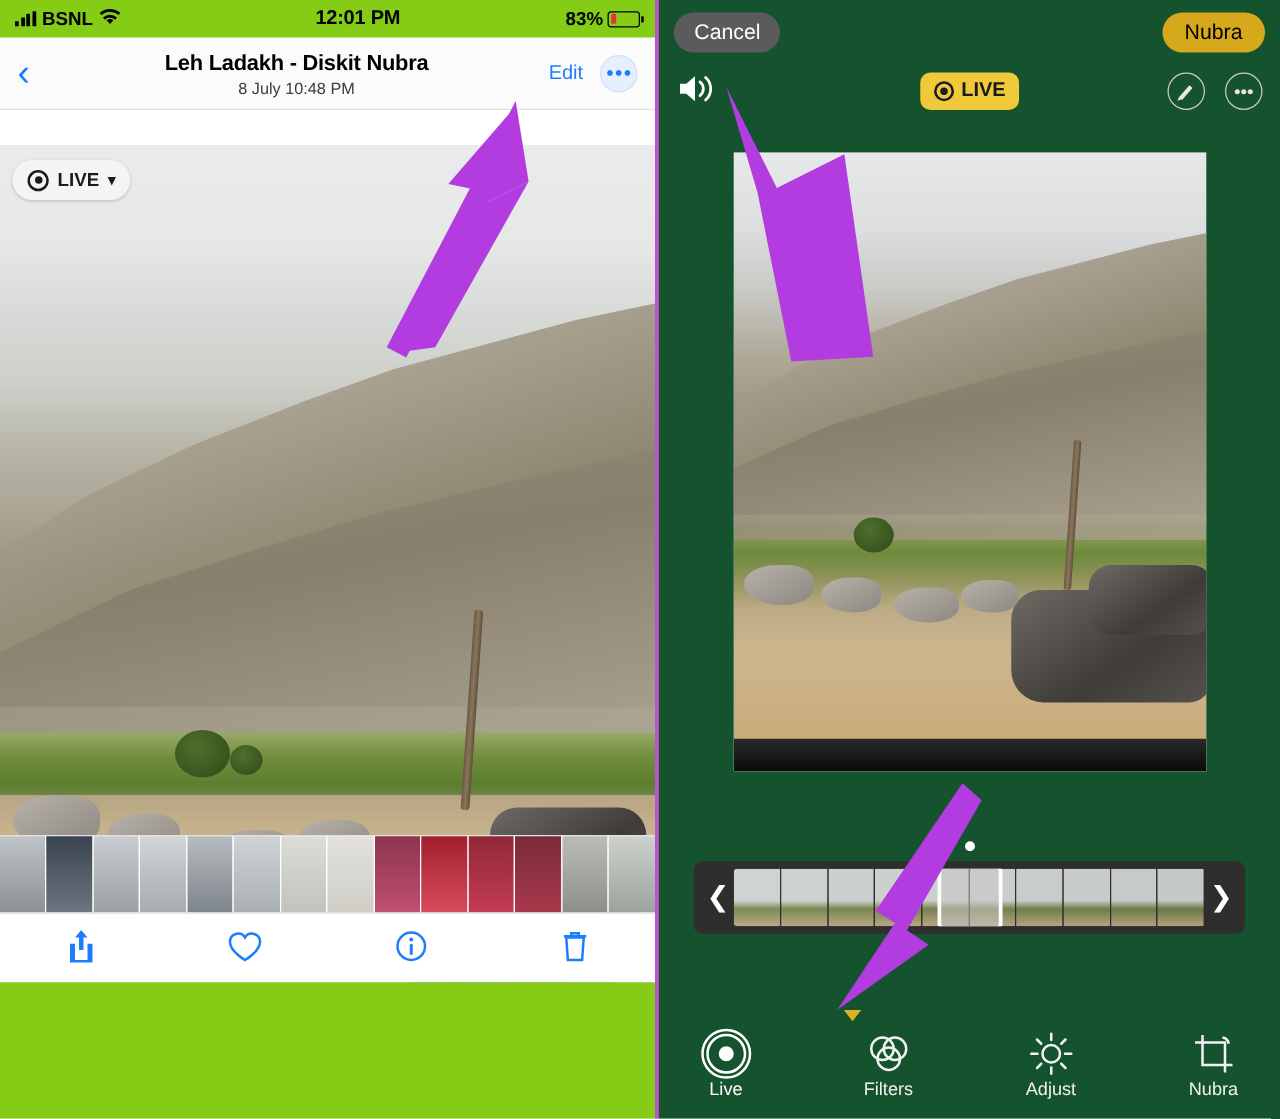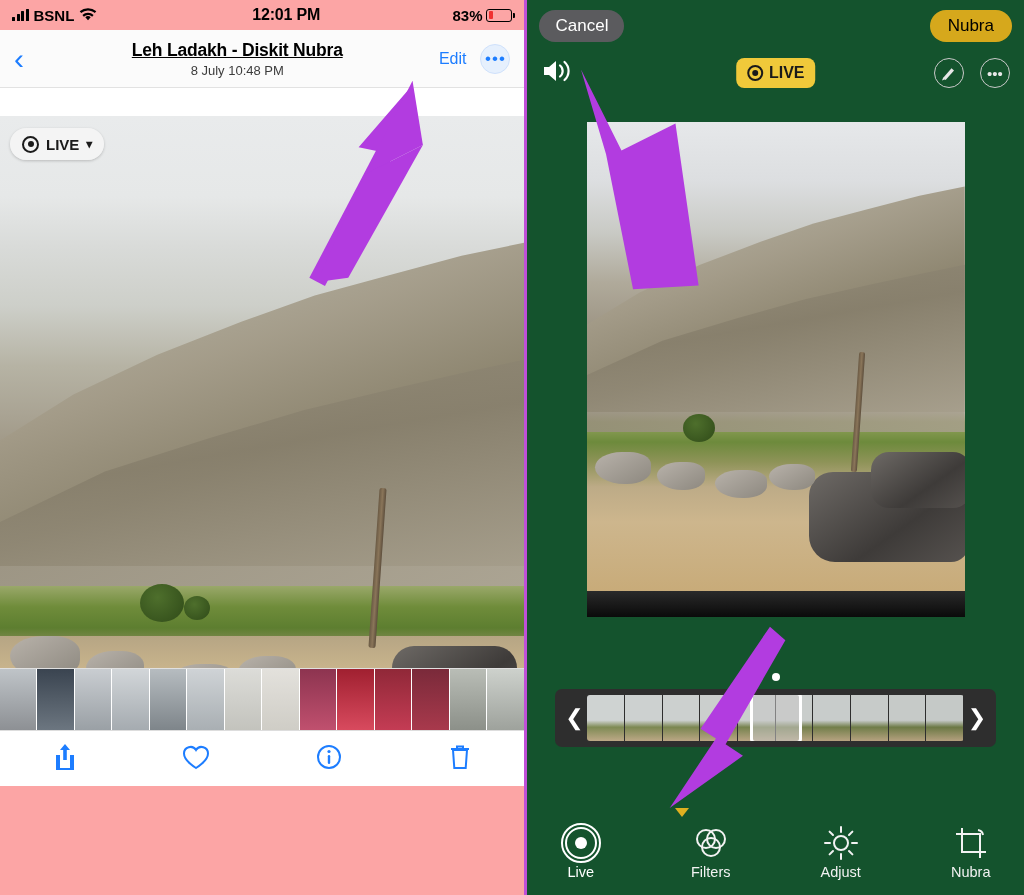--- a/index.html
+++ b/index.html
@@ -12,21 +12,21 @@
   .page {
     position: relative;
     width: 1024px; height: 895px;
     display: flex;
   }
 
   
   .left-phone {
     position: relative;
     width: 547px; height: 895px;
-    background: #fca5a5;
+    background: #84cc16;
     border-right: 3px solid #c050d8;
     overflow: hidden;
   }
   .left-inner { position: relative; width: 100%; height: 100%; }
 
   .status-bar {
     height: 30px;
     display: flex; align-items: center;
     padding: 0 12px;
     font-size: 15px; font-weight: bold;
@@ -70,21 +70,21 @@
     display: flex; align-items: center;
     padding: 0 14px;
     position: relative;
     border-bottom: 1px solid #e2e2e2;
   }
   .back-chevron { color: #1d7dff; font-size: 30px; line-height: 1; font-weight: 300; cursor: pointer; }
   .nav-title-wrap {
     position: absolute; left: 60px; right: 110px;
     text-align: center;
   }
-  .nav-title { font-size: 17.5px; font-weight: 600; color: #000; letter-spacing: -0.2px; text-decoration: underline; }
+  .nav-title { font-size: 17.5px; font-weight: 600; color: #000; letter-spacing: -0.2px; }
   .nav-sub { font-size: 13px; color: #3c3c3c; margin-top: 2px; }
   .nav-right { margin-left: auto; display: flex; align-items: center; gap: 14px; }
   .edit-btn { color: #1d7dff; font-size: 16px; }
   .more-circle {
     width: 30px; height: 30px; border-radius: 50%;
     background: #e6f0fd; color: #1d7dff;
     display: flex; align-items: center; justify-content: center;
     font-size: 17px; letter-spacing: 1px; border: 1px solid #cfe1fb;
   }
 

